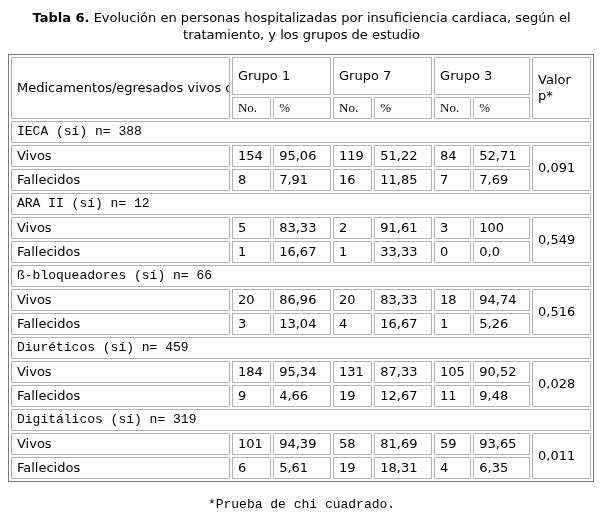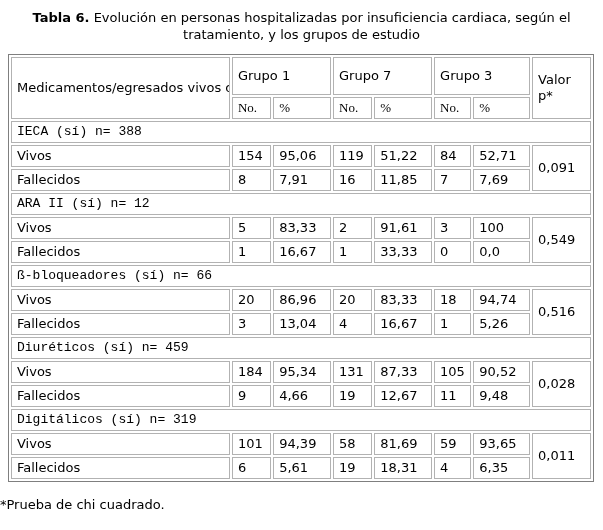--- a/index.html
+++ b/index.html
@@ -65,22 +65,24 @@
   }
   tr.subhead th { height: 18px; font-family: Liberation Serif, serif; }
   td.section-cell { height: 18px; font-family: Liberation Mono, monospace; }
   td.label-cell { height: 18px; margin-left: 20px; }
   td.value-cell { height: 18px; }
   td.pval-cell {
     font-weight: bold;
     vertical-align: middle;
   }
   .footnote {
+    text-align: center;
     font-size: 13px;
     margin-top: 15px;
+    font-family: Liberation Mono, monospace;
   }
 </style>
 </head>
 <body>
 
 <div class="page">
 
   <div class="title">
     <span class="title-label">Tabla 6.</span>
     <span class="title-text">Evolución en personas hospitalizadas por insuficiencia cardiaca, según el tratamiento, y los grupos de estudio</span>

